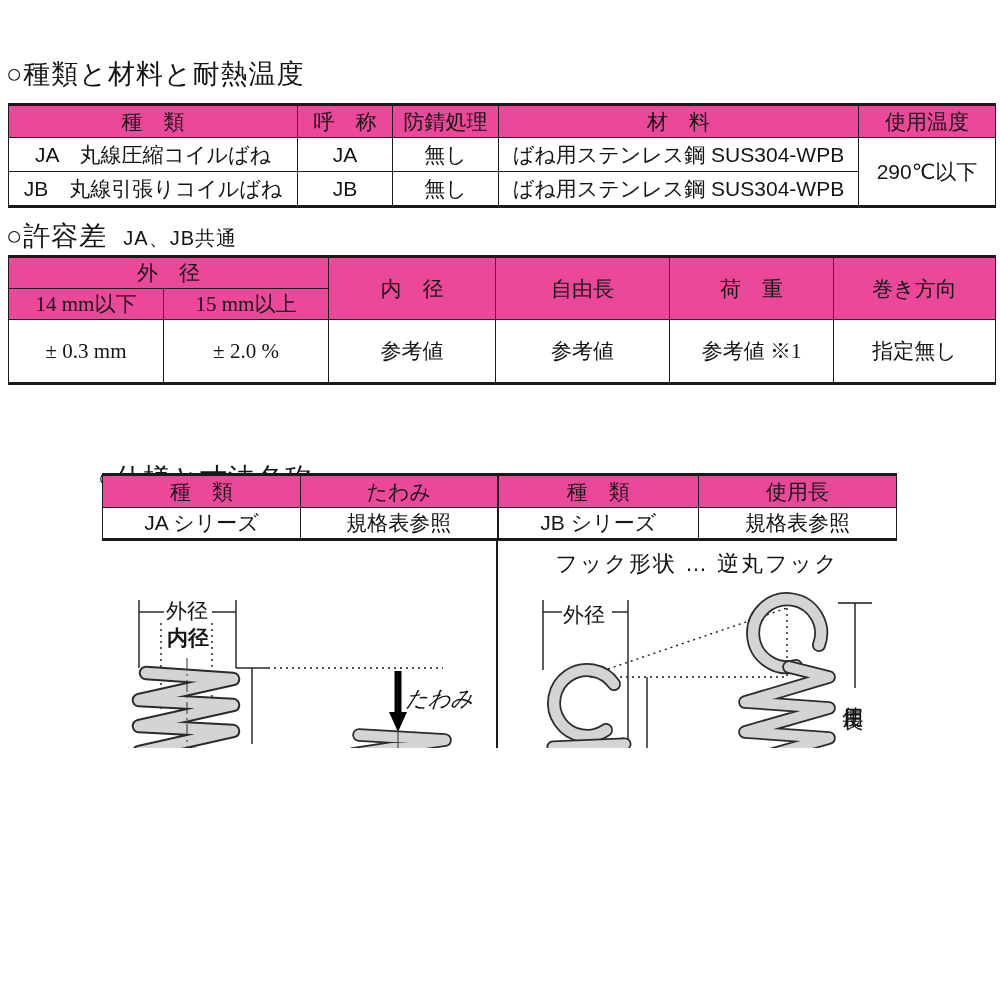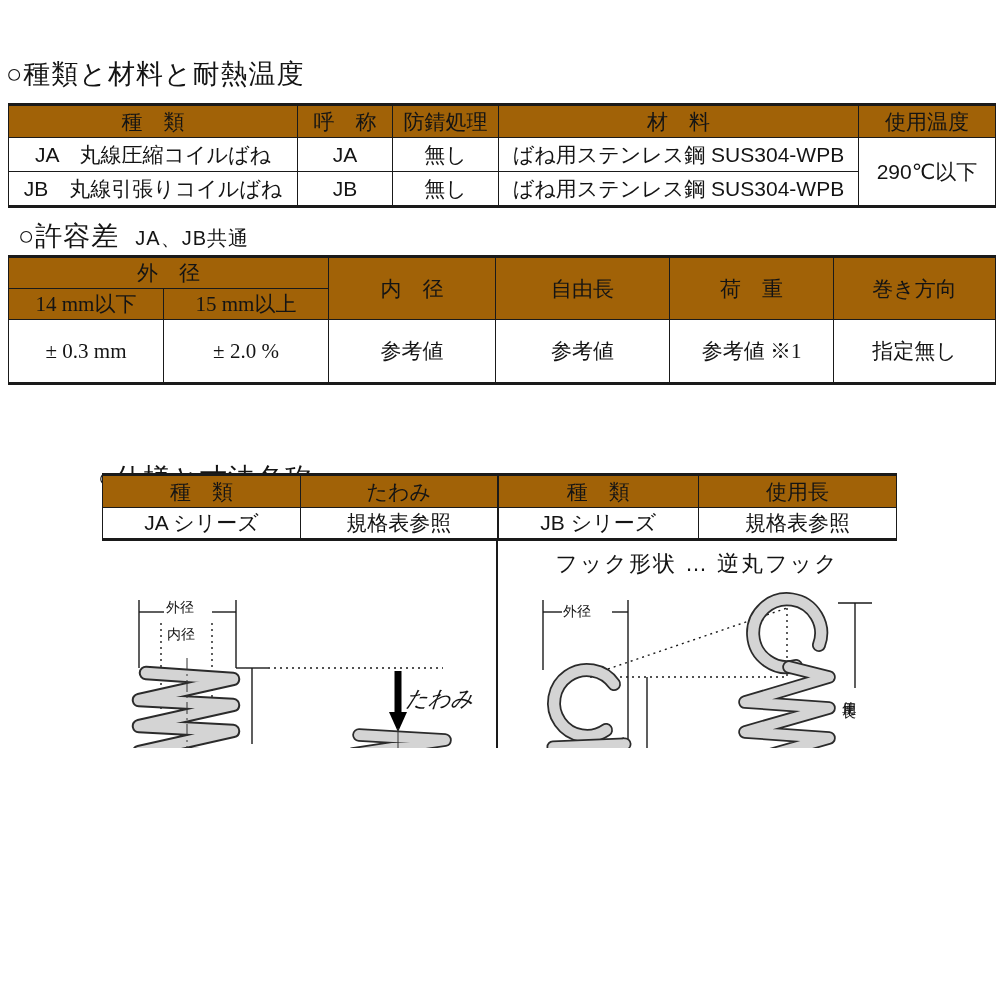--- a/index.html
+++ b/index.html
@@ -4,23 +4,23 @@
 <style>
   html,body{margin:0;padding:0;background:#fff;}
   #canvas{position:relative;width:1000px;height:748px;background:#ffffff;overflow:hidden;
           font-family:"Liberation Sans","DejaVu Sans",sans-serif;color:#141414;}
   .sec-title{position:absolute;font-size:27px;letter-spacing:1px;color:#141414;white-space:nowrap;}
   .sec-sub{font-size:20px;margin-left:16px;letter-spacing:1px;}
   table.spec{border-collapse:collapse;table-layout:fixed;position:absolute;
              border:1.5px solid #1a1a1a;border-top:3px solid #1a1a1a;border-bottom:3px solid #1a1a1a;}
   table.spec th,table.spec td{border:1.5px solid #1a1a1a;text-align:center;vertical-align:middle;
              font-weight:normal;font-size:21px;padding:0;white-space:nowrap;overflow:hidden;}
-  table.spec th{background:#a16207;}
+  table.spec th{background:#ec4899;}
   td.big{font-size:23px;}
-  .dlabel{position:absolute;font-size:14px;color:#141414;white-space:nowrap;line-height:1.05;}
+  .dlabel{position:absolute;font-size:21px;color:#141414;white-space:nowrap;line-height:1.05;}
   .vtext{writing-mode:vertical-rl;text-orientation:upright;letter-spacing:2px;}
   .italic{font-style:italic;transform:skewX(-6deg);}
   #diagram-svg{position:absolute;left:0;top:0;pointer-events:none;}
   .hooknote{position:absolute;text-align:center;font-size:22px;letter-spacing:2px;}
 </style>
 </head>
 <body>
 
 <div id="canvas">
 
@@ -51,21 +51,21 @@
     </tr>
     <tr style="height:35px">
       <td>JB　丸線引張りコイルばね</td>
       <td>JB</td>
       <td>無し</td>
       <td>ばね用ステンレス鋼 SUS304-WPB</td>
     </tr>
   </tbody>
     </table>
 
-  <div class="sec-title" style="left:6px;top:218px;margin-left:12px;">
+  <div class="sec-title" style="left:6px;top:218px;">
     <span>○許容差</span><span class="sec-sub">JA、JB共通</span>
   </div>
 
   <table class="spec" style="left:8px;top:255px;width:987px;font-family:Liberation Serif, serif;">
     <colgroup>
         <col style="width:155px">
         <col style="width:165px">
         <col style="width:167px">
         <col style="width:174px">
         <col style="width:164px">
@@ -195,20 +195,20 @@
         <path d="M819,645 A34,34 0 1 0 796,666" stroke="#d4d4d4" stroke-width="10.5" stroke-linecap="round"></path>
         <path d="M789,667 L829,677 L745,702 L829,708 L745,732 L829,738 L745,762 L829,768 L745,792 L829,798 L753,817" stroke="#2b2b2b" stroke-width="13.5" stroke-linecap="round" stroke-linejoin="round"></path>
         <path d="M789,667 L829,677 L745,702 L829,708 L745,732 L829,738 L745,762 L829,768 L745,792 L829,798 L753,817" stroke="#d4d4d4" stroke-width="10" stroke-linecap="round" stroke-linejoin="round"></path>
         <path d="M790,823 A34,34 0 1 1 759,843" stroke="#2b2b2b" stroke-width="14" stroke-linecap="round"></path>
         <path d="M790,823 A34,34 0 1 1 759,843" stroke="#d4d4d4" stroke-width="10.5" stroke-linecap="round"></path>
       </g>
     </g>
   </svg>
 
   <div class="dlabel" style="left:166px;top:600px;">外径</div>
-  <div class="dlabel" style="left:167px;top:627px;">内径</div>
+  <div class="dlabel" style="left:167px;top:627px;font-weight:bold;">内径</div>
   <div class="dlabel vtext" style="left:239px;top:746px;">自由長</div>
   <div class="dlabel italic" style="left:406px;top:687px;font-size:22px;">たわみ</div>
   <div class="dlabel" style="left:563px;top:604px;">外径</div>
   <div class="dlabel vtext" style="left:634px;top:766px;">自由長</div>
   <div class="dlabel vtext" style="left:842px;top:690px;">使用長</div>
 
 </div>
 
 </body></html>

